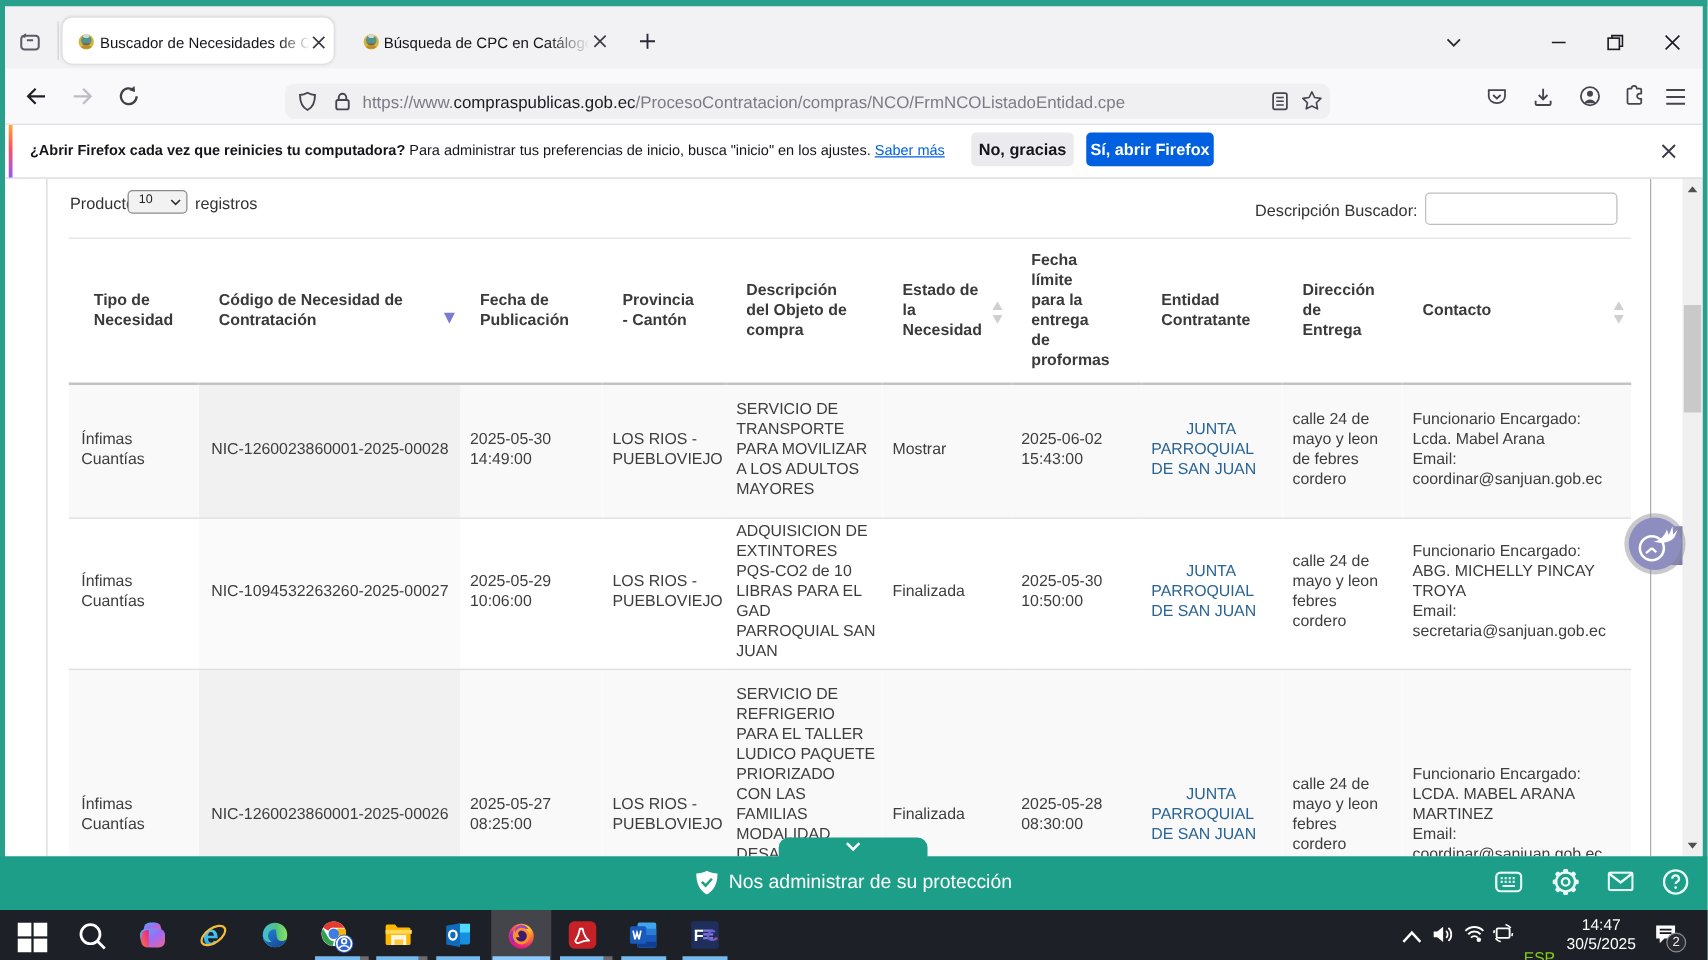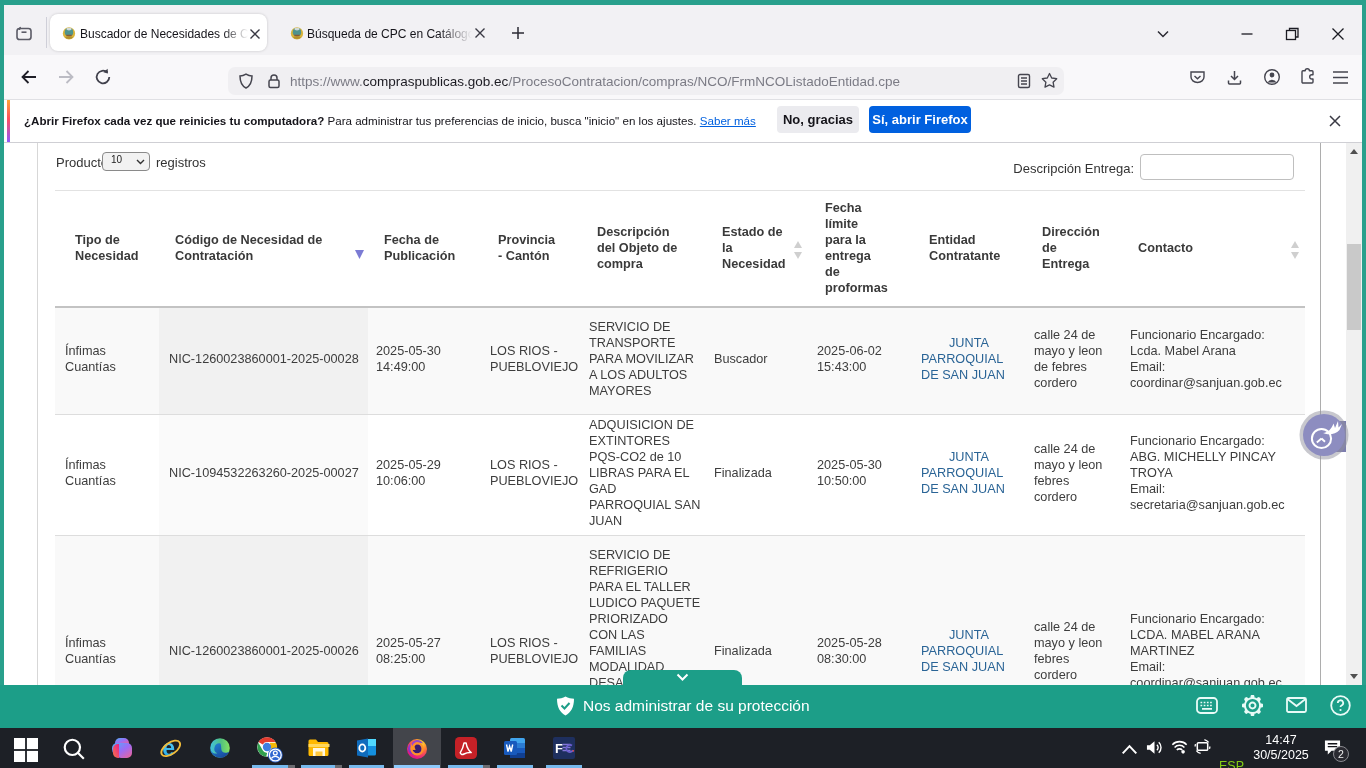--- a/index.html
+++ b/index.html
@@ -165,21 +165,21 @@
     <div class="vline" style="left:33px"></div>
     <div class="vline" style="left:1316px;background:#adadad"></div>
     <div class="abs lbl" style="left:52px;top:12px">Producto</div>
     <div class="abs" style="left:98px;top:9px;width:48px;height:19px;border:1px solid #8a8a8a;border-radius:4px;background:#f2f2f2;font-size:10px;color:#222">
         <span style="position:absolute;left:8px;top:1px">10</span>
         <svg class="abs" style="left:33px;top:6px" width="9" height="6" viewBox="0 0 9 6">
           <path d="M1 1 L4.5 4.5 L8 1" fill="none" stroke="#333" stroke-width="1.4"></path>
         </svg>
       </div>
     <div class="abs lbl" style="left:152px;top:12px">registros</div>
-    <div class="abs lbl" style="left:1000px;top:18px;width:130px;text-align:right;white-space:nowrap">Descripción Entrega:</div>
+    <div class="abs lbl" style="left:1000px;top:18px;width:130px;text-align:right;white-space:nowrap">Descripción Buscador:</div>
     <div class="abs" style="left:1136px;top:11px;width:154px;height:26px;border:1px solid #bfbfbf;border-radius:4px;background:#fff"></div>
     <table id="tbl">
       <colgroup>
           <col style="width:104px">
           <col style="width:209px">
           <col style="width:114px">
           <col style="width:99px">
           <col style="width:125px">
           <col style="width:103px">
           <col style="width:104px">
@@ -209,21 +209,21 @@
               </svg></th>
       </tr>
         </thead>
       <tbody>
         <tr class="odd" style="height:108px">
           <td>Ínfimas<br>Cuantías</td>
           <td class="sorted">NIC-1260023860001-2025-00028</td>
           <td>2025-05-30<br>14:49:00</td>
           <td>LOS RIOS -<br>PUEBLOVIEJO</td>
           <td>SERVICIO DE<br>TRANSPORTE<br>PARA MOVILIZAR<br>A LOS ADULTOS<br>MAYORES</td>
-          <td>Buscador</td>
+          <td>Mostrar</td>
           <td>2025-06-02<br>15:43:00</td>
           <td><a href="#">JUNTA<br>PARROQUIAL<br>DE SAN JUAN</a></td>
           <td>calle 24 de<br>mayo y leon<br>de febres<br>cordero</td>
           <td>Funcionario Encargado:<br>Lcda. Mabel Arana<br>Email:<br>coordinar@sanjuan.gob.ec</td>
         </tr>
         <tr class="even" style="height:121px">
           <td>Ínfimas<br>Cuantías</td>
           <td class="sorted">NIC-1094532263260-2025-00027</td>
           <td>2025-05-29<br>10:06:00</td>
           <td>LOS RIOS -<br>PUEBLOVIEJO</td>

